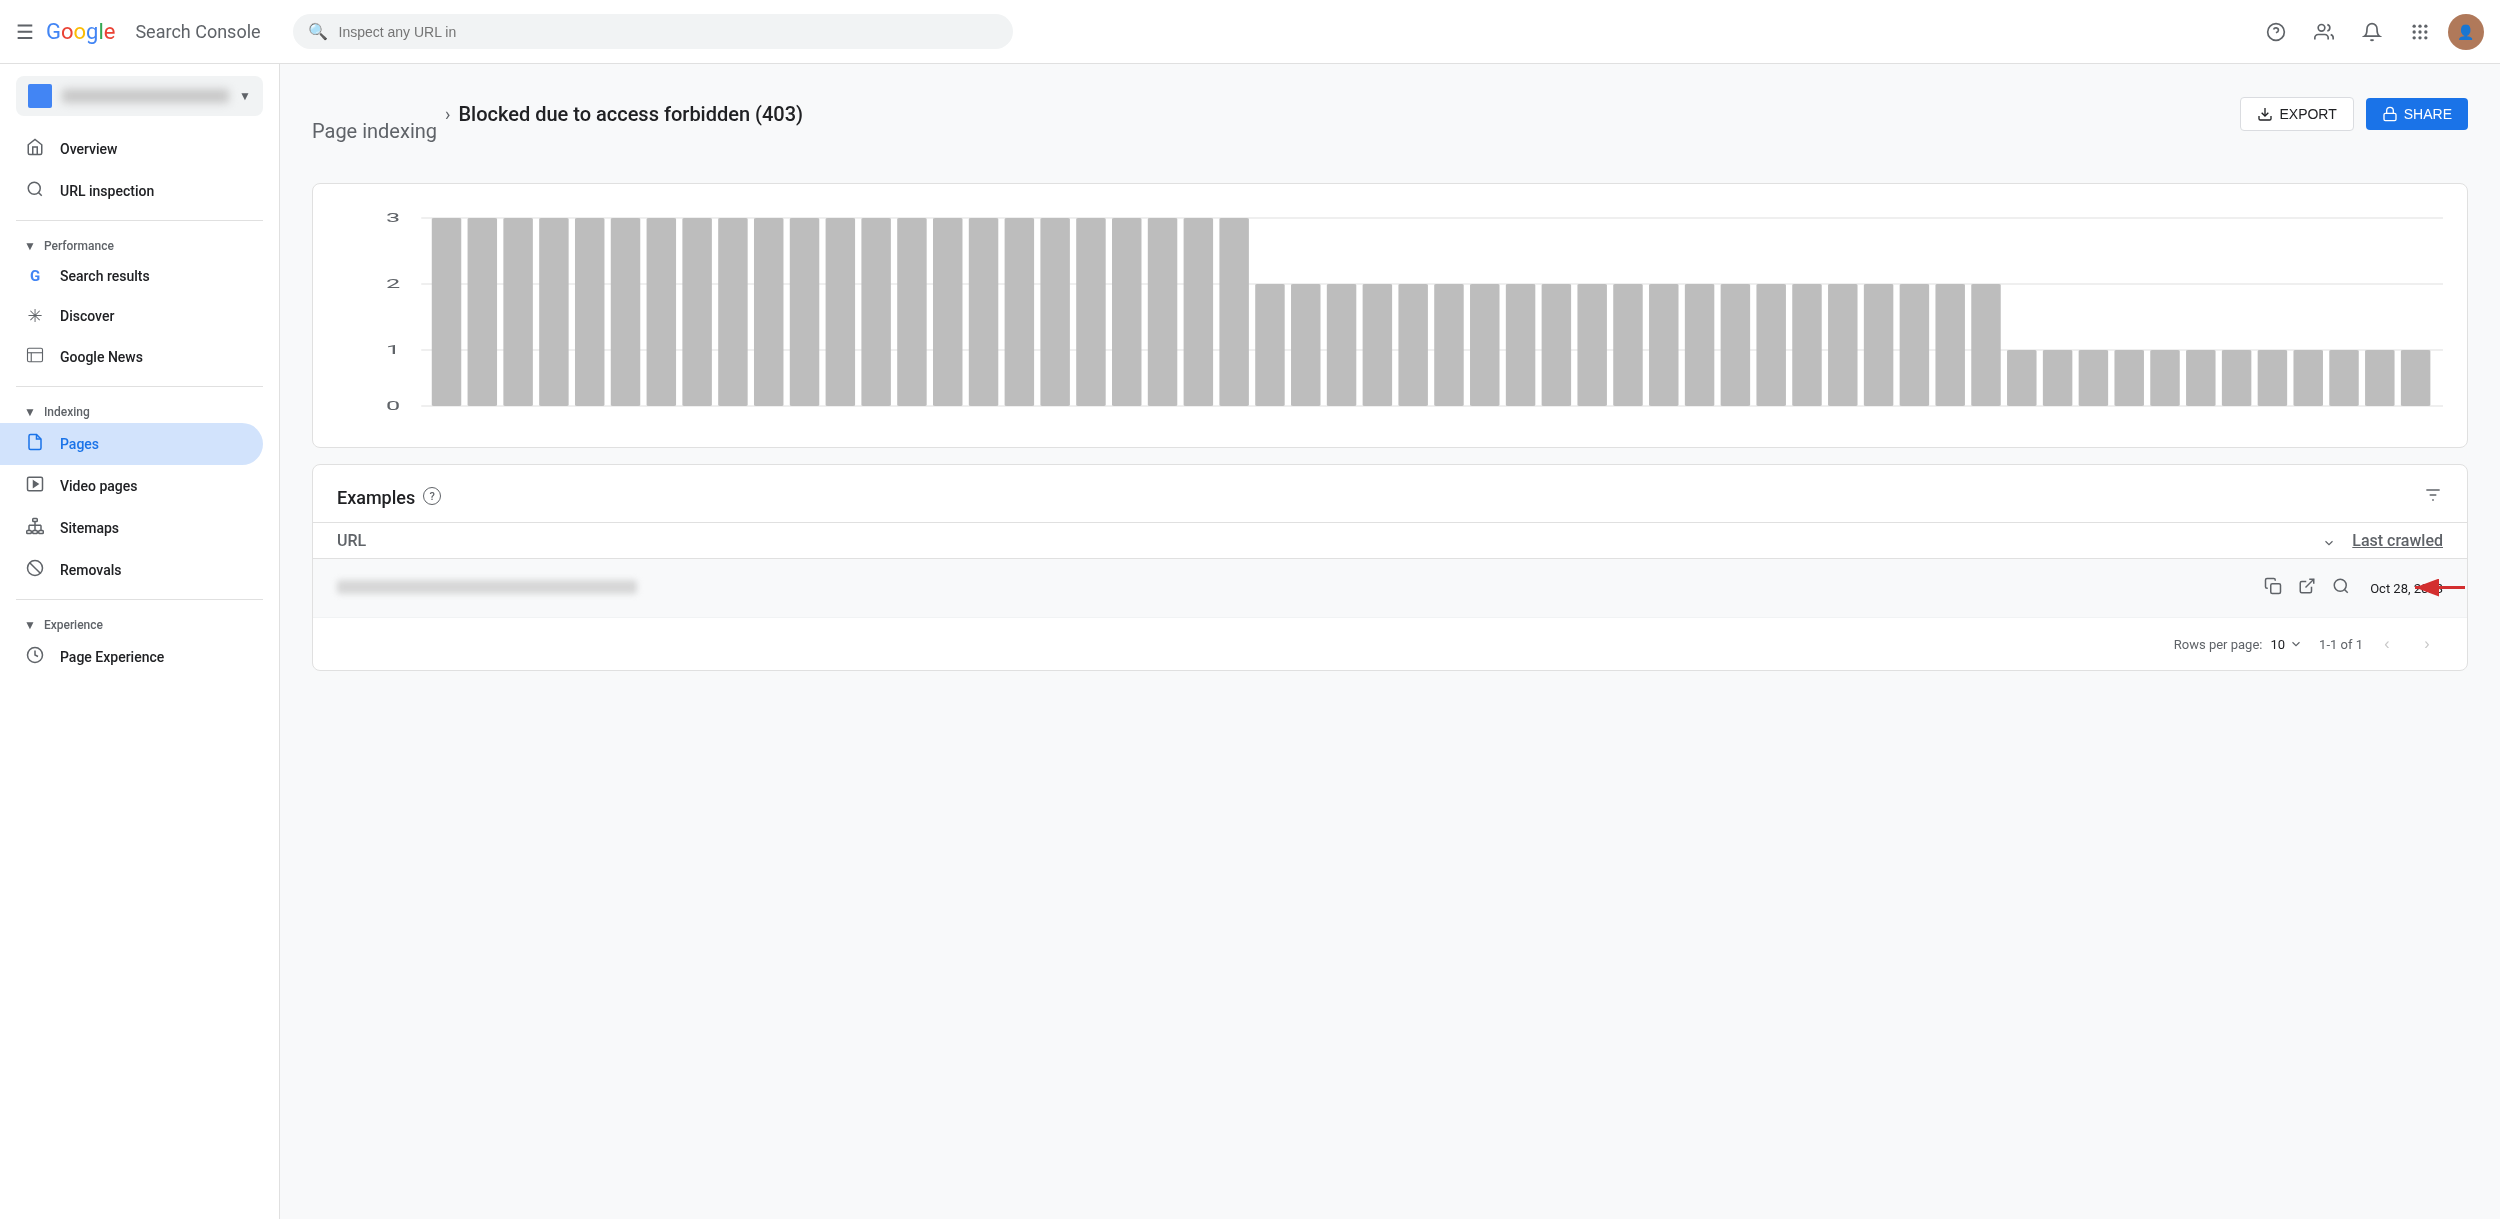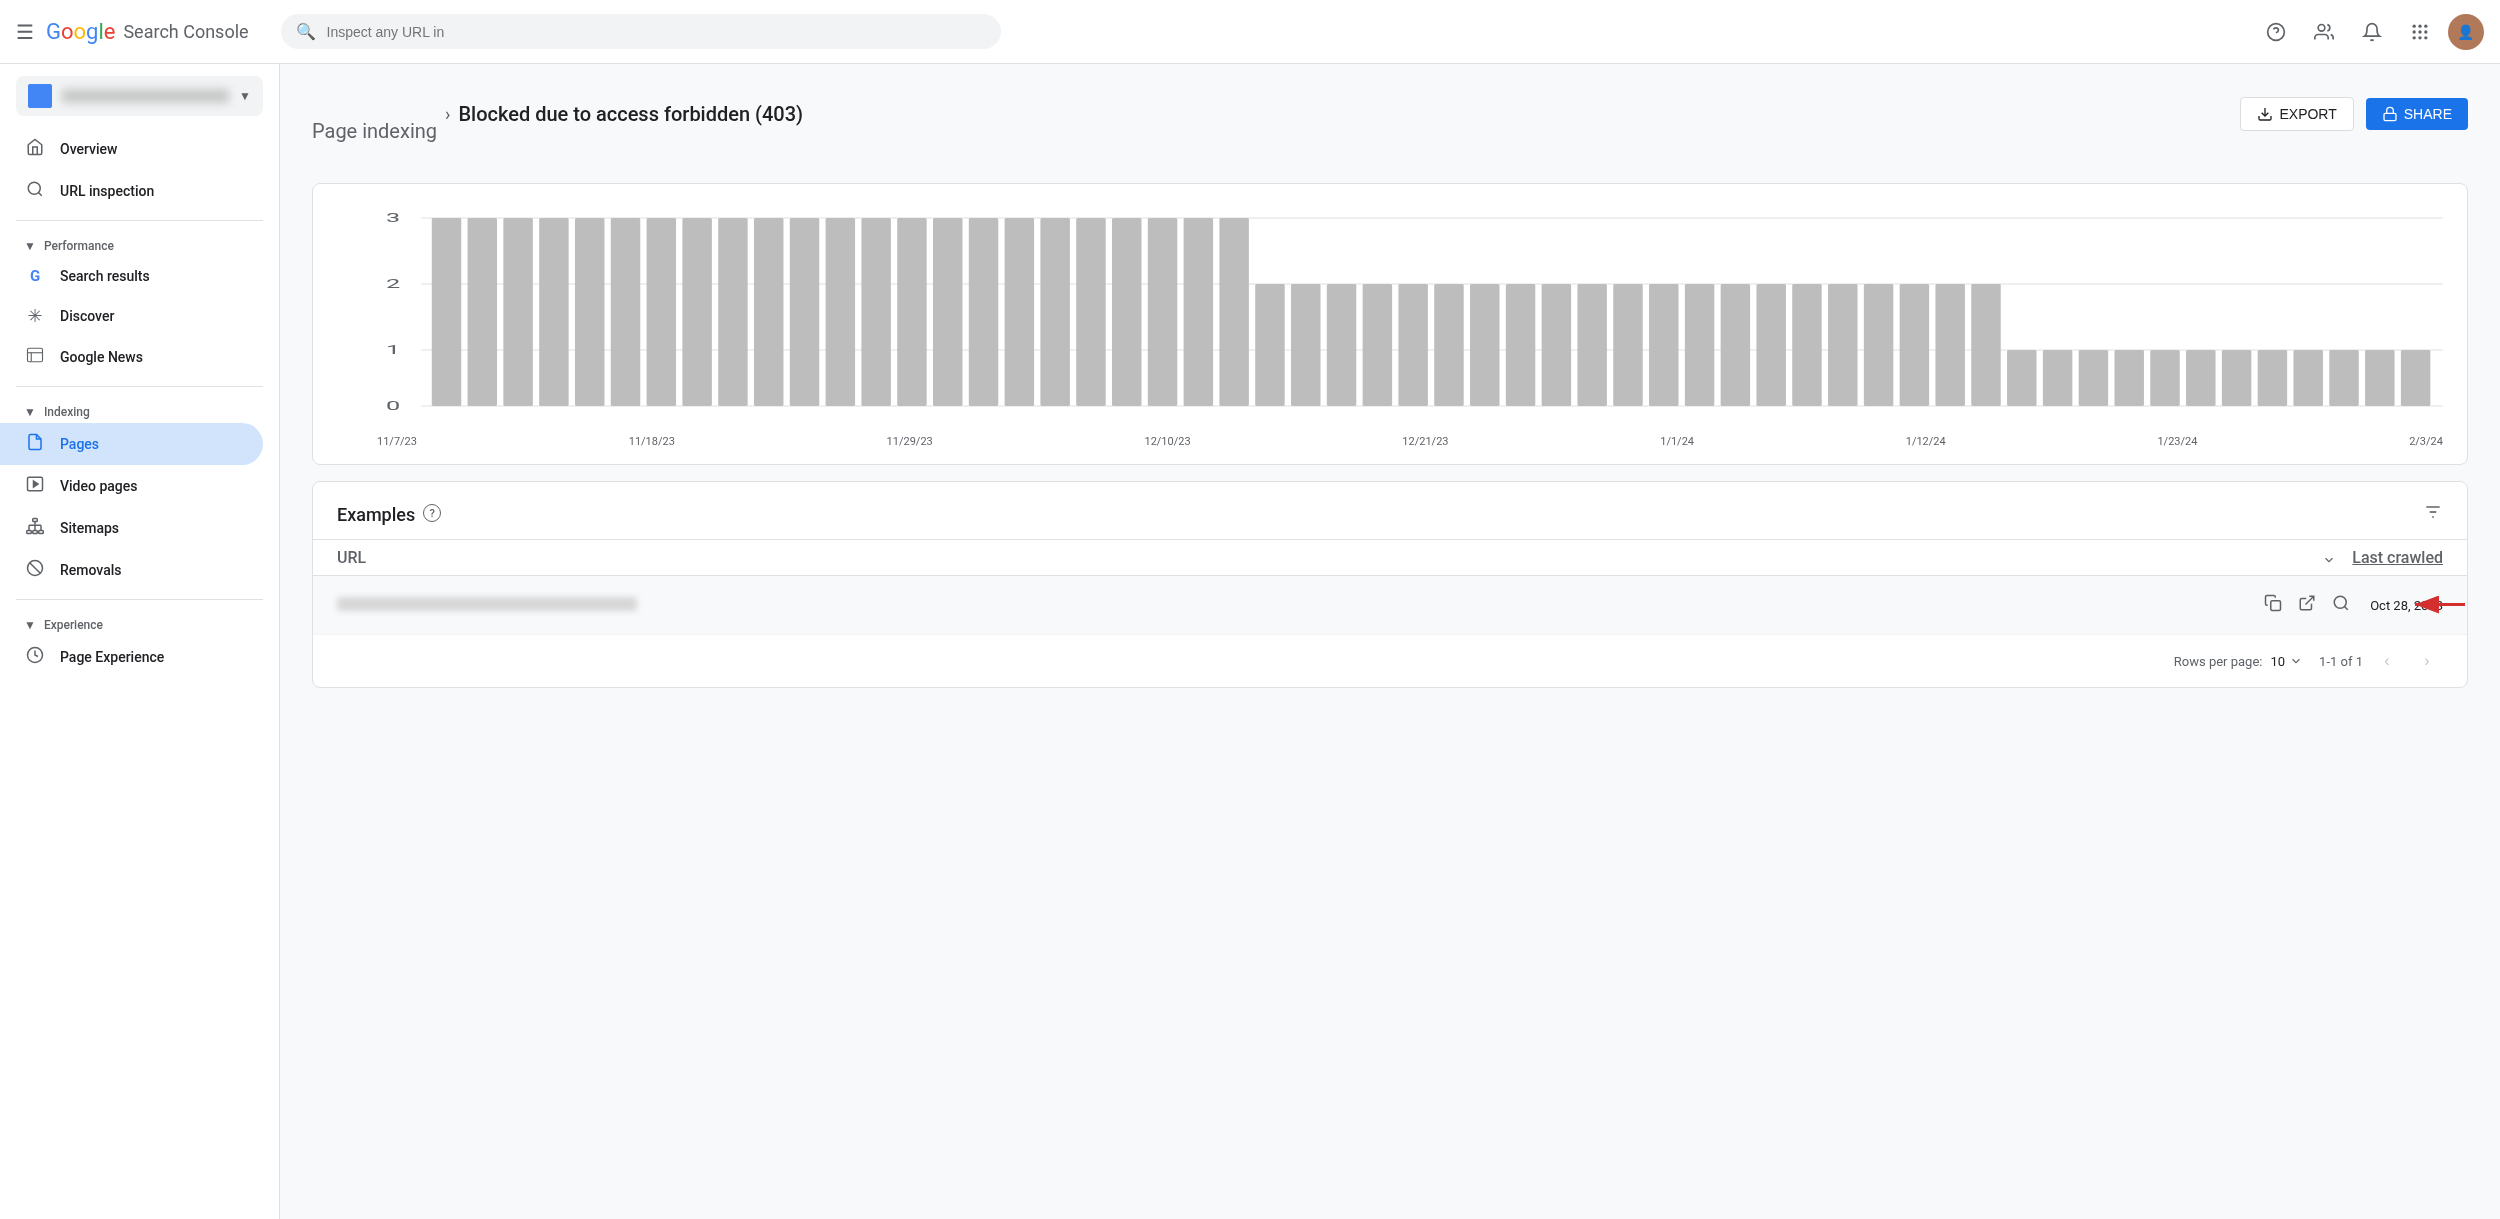--- a/index.html
+++ b/index.html
@@ -13,21 +13,21 @@
     }
     .topnav-menu-icon { margin-right: 12px; cursor: pointer; font-size: 20px; color: #5f6368; }
     .topnav-logo { display: flex; align-items: center; gap: 4px; margin-right: 16px; }
     .logo-google { font-size: 22px; font-weight: 400; }
     .logo-g { color: #4285f4; }
     .logo-o1 { color: #ea4335; }
     .logo-o2 { color: #fbbc05; }
     .logo-g2 { color: #4285f4; }
     .logo-l { color: #34a853; }
     .logo-e { color: #ea4335; }
-    .logo-sc { font-size: 18px; color: #5f6368; font-weight: 400; margin-left: 4px; }
+    .logo-sc { font-size: 18px; color: #5f6368; font-weight: 400; margin-left: 16px; }
     .search-bar {
       flex: 1; max-width: 720px; display: flex; align-items: center;
       background: #f1f3f4; border-radius: 24px; padding: 8px 16px;
       margin: 0 16px; gap: 10px;
     }
     .search-bar input {
       border: none; background: transparent; font-size: 14px; color: #202124;
       outline: none; width: 100%;
     }
     .search-icon-top { color: #5f6368; font-size: 16px; }
@@ -433,31 +433,20 @@
             <rect x="878" y="142" width="14" height="56" fill="#bdbdbd" rx="1"></rect>
             <rect x="895" y="142" width="14" height="56" fill="#bdbdbd" rx="1"></rect>
             <rect x="912" y="142" width="14" height="56" fill="#bdbdbd" rx="1"></rect>
             <rect x="929" y="142" width="14" height="56" fill="#bdbdbd" rx="1"></rect>
             <rect x="946" y="142" width="14" height="56" fill="#bdbdbd" rx="1"></rect>
             <rect x="963" y="142" width="14" height="56" fill="#bdbdbd" rx="1"></rect>
             <rect x="980" y="142" width="14" height="56" fill="#bdbdbd" rx="1"></rect>
           </svg>
         </div>
 
-        <div style="display:flex; justify-content:space-between; padding:4px 0 0 40px; font-size:11px; color:#5f6368;">
-          <span>11/7/23</span>
-          <span>11/18/23</span>
-          <span>11/29/23</span>
-          <span>12/10/23</span>
-          <span>12/21/23</span>
-          <span>1/1/24</span>
-          <span>1/12/24</span>
-          <span>1/23/24</span>
-          <span>2/3/24</span>
-        </div>
       </div>
     </div>
 
     <div class="card">
       <div class="examples-header">
         <div class="examples-title">
           <span>Examples</span>
           <div class="help-icon">?</div>
         </div>
         <span class="filter-icon">

